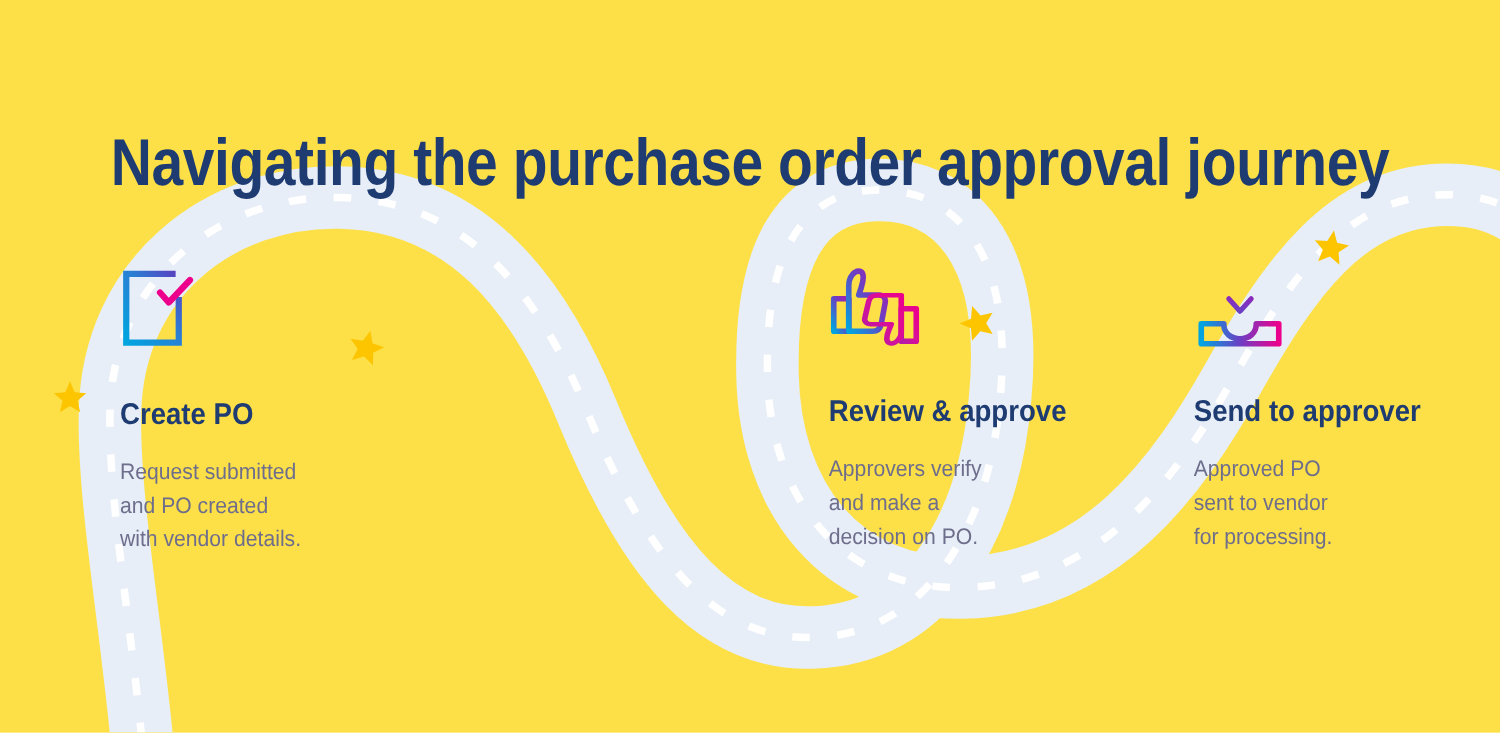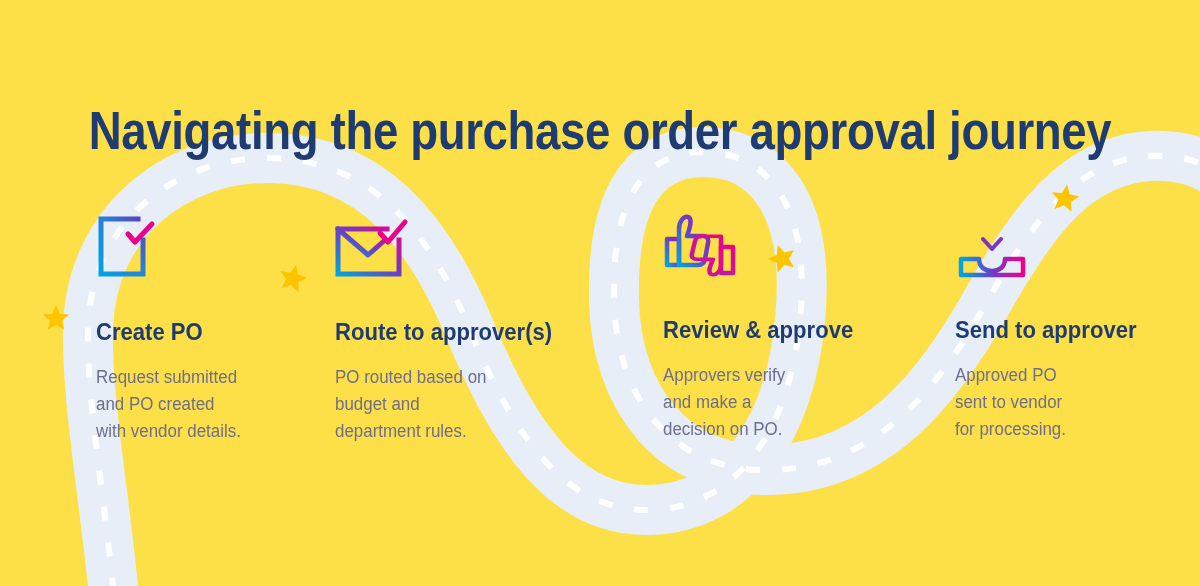--- a/index.html
+++ b/index.html
@@ -199,33 +199,20 @@
         <path d="M32 22 L39 30 L56 12" fill="none" stroke="#ec008c" stroke-width="5" stroke-linecap="round" stroke-linejoin="round"></path>
       </svg>
       <div class="step-heading">Create PO</div>
       <div class="step-body">
         <span>Request submitted</span>
         <span>and PO created</span>
         <span>with vendor details.</span>
       </div>
     </div>
 
-    <div class="step-col" id="col-2">
-      <svg class="step-icon" width="74" height="70" viewBox="0 0 74 70">
-        <path d="M3 17 H52 M3 17 V62 M3 62 H64 M64 62 V28" fill="none" stroke="url(#gradEnv)" stroke-width="5" stroke-linecap="square" stroke-linejoin="miter"></path>
-        <path d="M3 17 L33 43 L50 28" fill="none" stroke="url(#gradEnv)" stroke-width="5" stroke-linecap="round" stroke-linejoin="round"></path>
-        <path d="M45 21 L53 30 L70 10" fill="none" stroke="#ec008c" stroke-width="5" stroke-linecap="round" stroke-linejoin="round"></path>
-      </svg>
-      <div class="step-heading">Route to approver(s)</div>
-      <div class="step-body">
-        <span>PO routed based on</span>
-        <span>budget and</span>
-        <span>department rules.</span>
-      </div>
-    </div>
 
     <div class="step-col" id="col-4">
       <svg class="step-icon" width="74" height="72" viewBox="0 0 74 72">
 
         <path d="M37 6 V36" fill="none" stroke="url(#gradArrow)" stroke-width="4" stroke-linecap="round"></path>
         <path d="M28 28 L37 38 L46 28" fill="none" stroke="url(#gradArrow)" stroke-width="4" stroke-linecap="round" stroke-linejoin="round"></path>
 
         <path d="M6 64 V48 H24 C24 56, 30 60, 37 60 C44 60, 50 56, 50 48 H68 V64 Z" fill="none" stroke="url(#gradTray)" stroke-width="4.5" stroke-linejoin="round" stroke-linecap="round"></path>
       </svg>
       <div class="step-heading">Send to approver</div>

